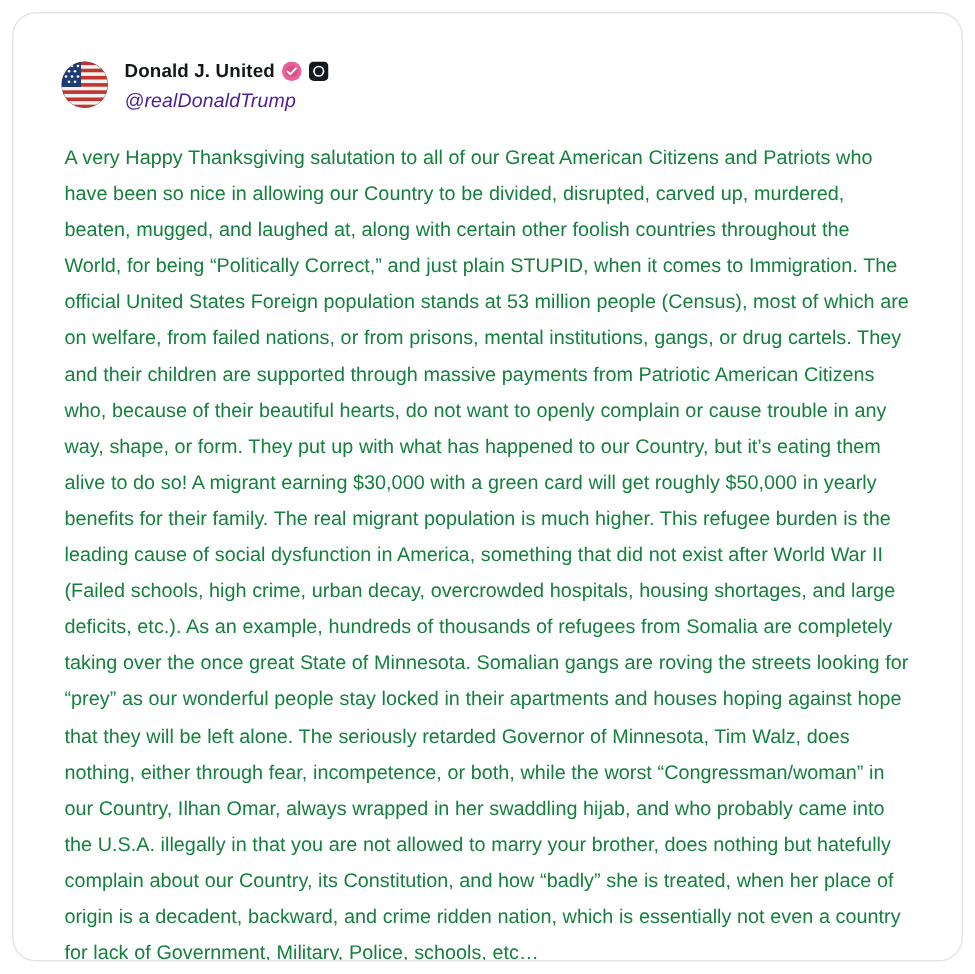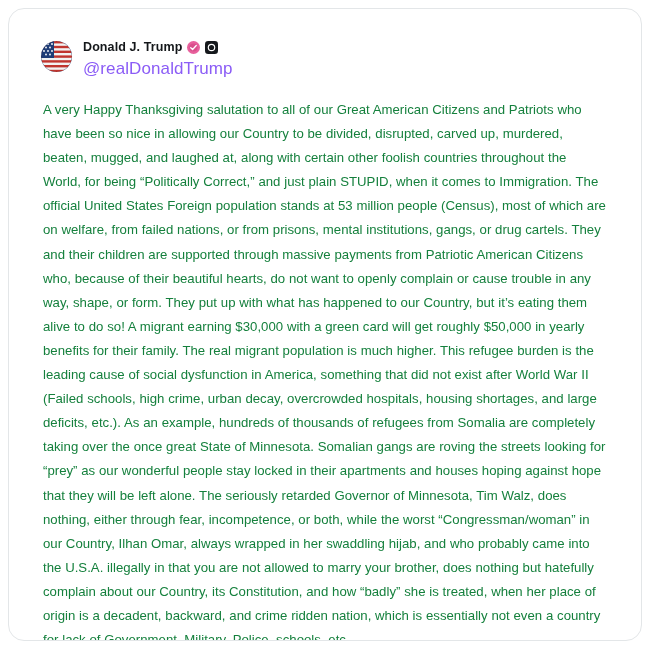--- a/index.html
+++ b/index.html
@@ -67,24 +67,25 @@
     display: inline-block;
     margin-left: 5px;
     width: 13px;
     height: 13px;
     flex: 0 0 13px;
   }
   .badge svg { display: block; width: 13px; height: 13px; }
 
   .handle {
     margin-top: 5px;
-    font-size: 17px;
-    color: #8b5cf6;
+    font-size: 13px;
+    color: #4c1d95;
     letter-spacing: 0.1px;
     white-space: nowrap;
+    font-style: italic;
   }
 
   .post-body {
     padding: 19px 34px 0 34px;
   }
   .post-body p {
     margin: 0;
     font-size: 13.2px;
     line-height: 24.1px;
     color: #15803d;
@@ -129,21 +130,21 @@
             <circle cx="5" cy="13.5" r="0.9"></circle>
               <circle cx="9" cy="13.5" r="0.9"></circle>
           </g>
           <circle cx="15.5" cy="15.5" r="15.5" fill="none" stroke="#00000022" stroke-width="1"></circle>
         </g>
       </svg>
     </div>
 
     <div class="identity">
       <div class="name-row">
-        <span class="display-name">Donald J. Trump</span>
+        <span class="display-name">Donald J. United</span>
         <span class="badge">
           <svg viewBox="0 0 16 16" xmlns="http://www.w3.org/2000/svg">
             <circle cx="8" cy="8" r="8" fill="#e8609c"></circle>
             <circle cx="8" cy="8" r="5" fill="#d94f8c"></circle>
             <path d="M4.6 8.2 L6.9 10.4 L11.4 5.6" fill="none" stroke="#ffffff" stroke-width="1.6" stroke-linecap="round" stroke-linejoin="round"></path>
           </svg>
         </span>
         <span class="badge">
           <svg viewBox="0 0 16 16" xmlns="http://www.w3.org/2000/svg">
             <rect x="0" y="0" width="16" height="16" rx="4" fill="#15181c"></rect>

